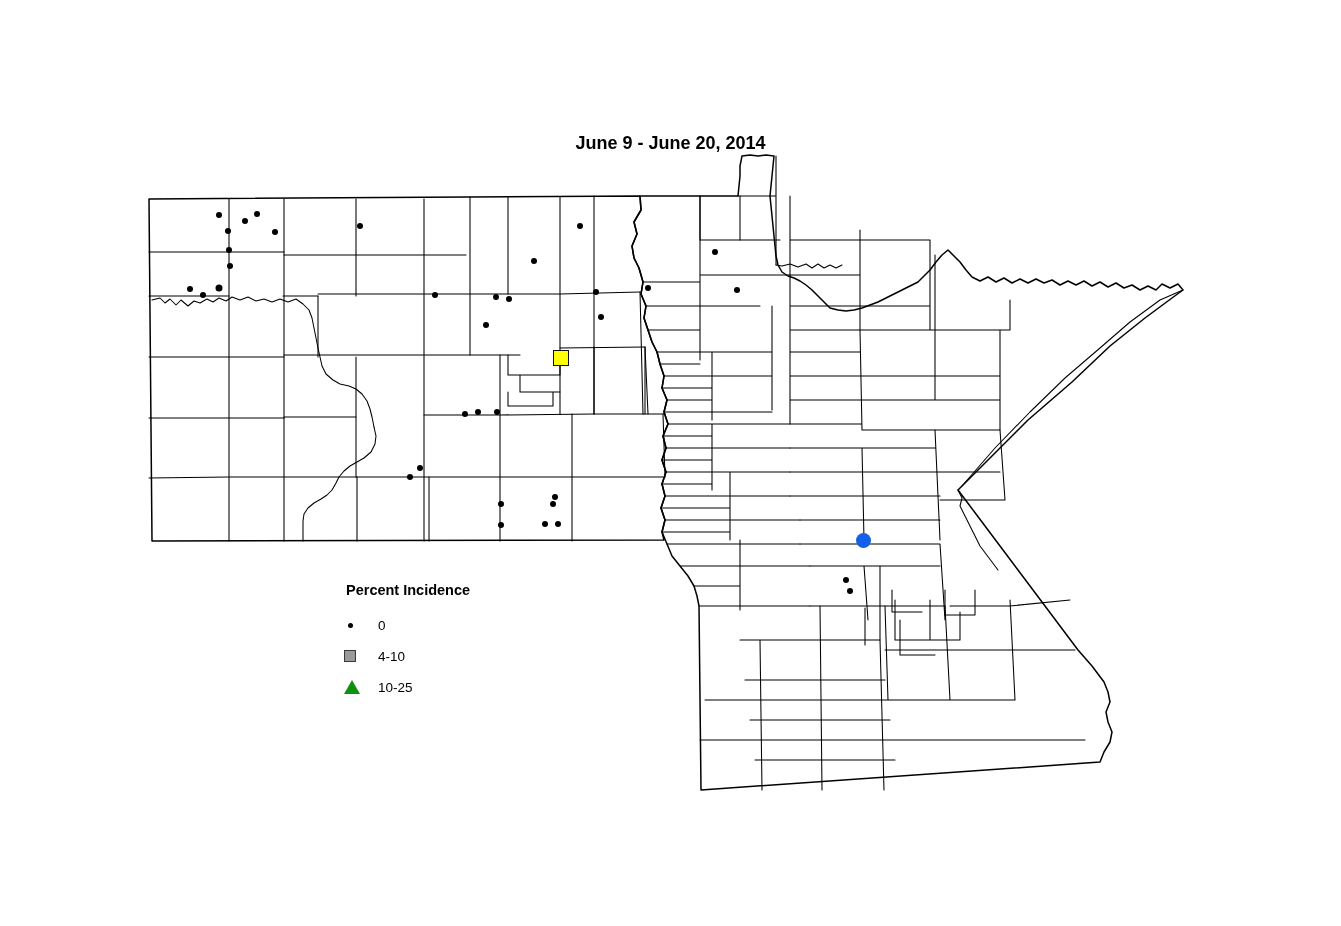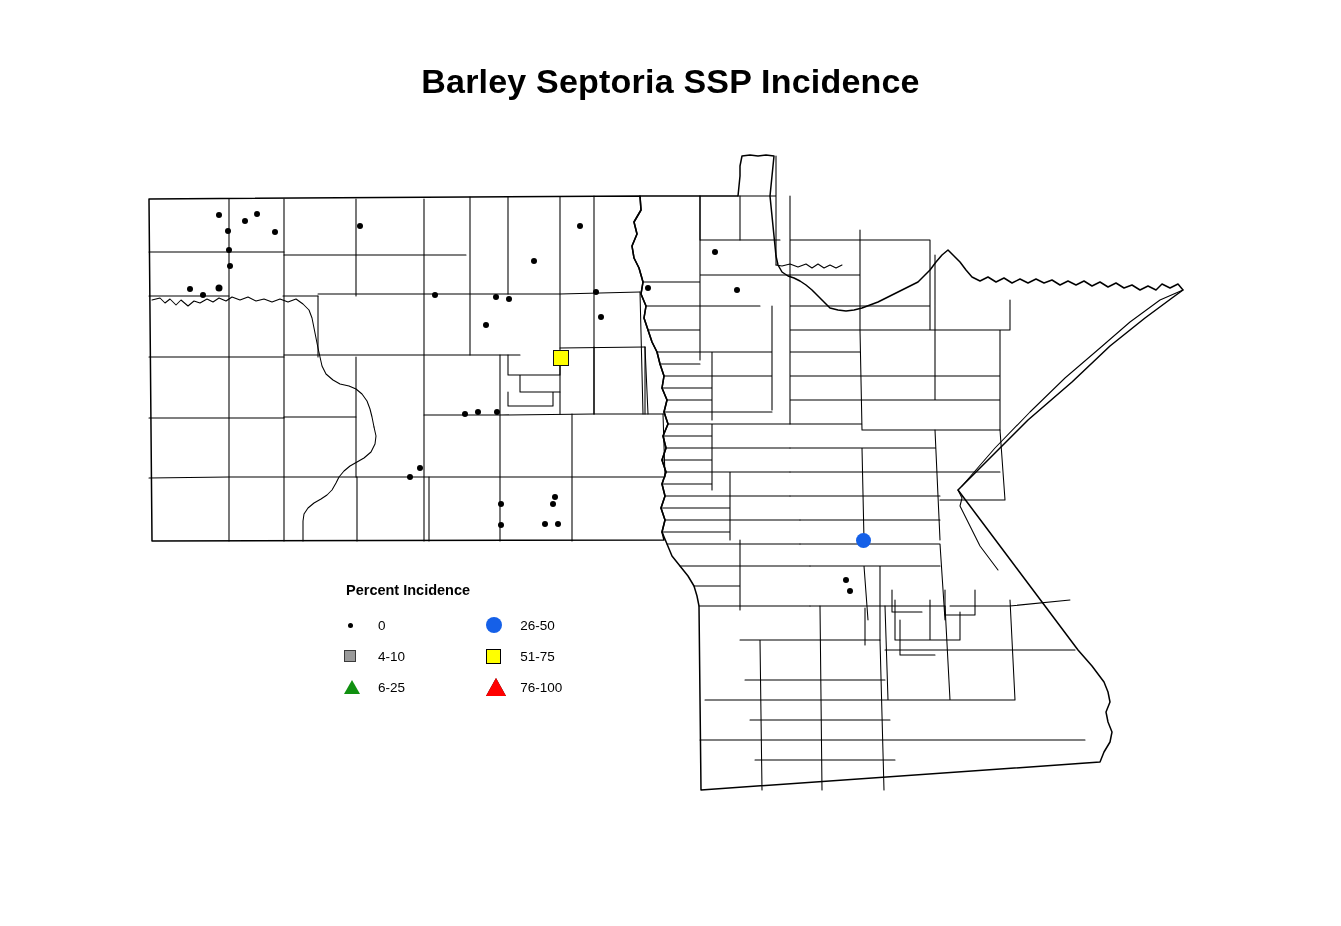--- a/index.html
+++ b/index.html
@@ -170,21 +170,21 @@
     height: 15px;
     border-radius: 50%;
     background: #1560e8;
   }
 </style>
 </head>
 <body>
 
 <div id="page">
 
-  <div class="title">Barley Septoria SSP Incidence</div>
+  <div class="subtitle">June 9 - June 20, 2014</div>
 
   <div id="map-area">
     <svg class="map-svg" viewBox="0 0 1341 926" xmlns="http://www.w3.org/2000/svg">
 
       <g>
 
         <path class="state-line" d="M149,199 L640,196
              L641,210 L634,222 L637,234 L632,246 L634,258 L639,268 L643,282 L641,294
              L646,306 L644,318 L648,330 L652,342 L657,352 L660,364 L664,376 L662,388
              L667,400 L664,412 L668,424 L663,436 L666,448 L662,460 L666,472 L662,484
@@ -458,39 +458,19 @@
         <div class="legend-row">
           <span class="legend-sym">
               <span class="sym-square-gray"></span>
             </span>
           <span class="legend-label">4-10</span>
         </div>
         <div class="legend-row">
           <span class="legend-sym">
               <span class="sym-tri-green"></span>
             </span>
-          <span class="legend-label">6-25</span>
-        </div>
-      </div>
-      <div class="legend-col col-right">
-        <div class="legend-row">
-          <span class="legend-sym">
-              <span class="sym-circle-blue"></span>
-            </span>
-          <span class="legend-label">26-50</span>
-        </div>
-        <div class="legend-row">
-          <span class="legend-sym">
-              <span class="sym-square-yellow"></span>
-            </span>
-          <span class="legend-label">51-75</span>
-        </div>
-        <div class="legend-row">
-          <span class="legend-sym">
-              <span class="sym-tri-red"></span>
-            </span>
-          <span class="legend-label">76-100</span>
+          <span class="legend-label">10-25</span>
         </div>
       </div>
     </div>
   </div>
 
 </div>
 
 </body></html>

